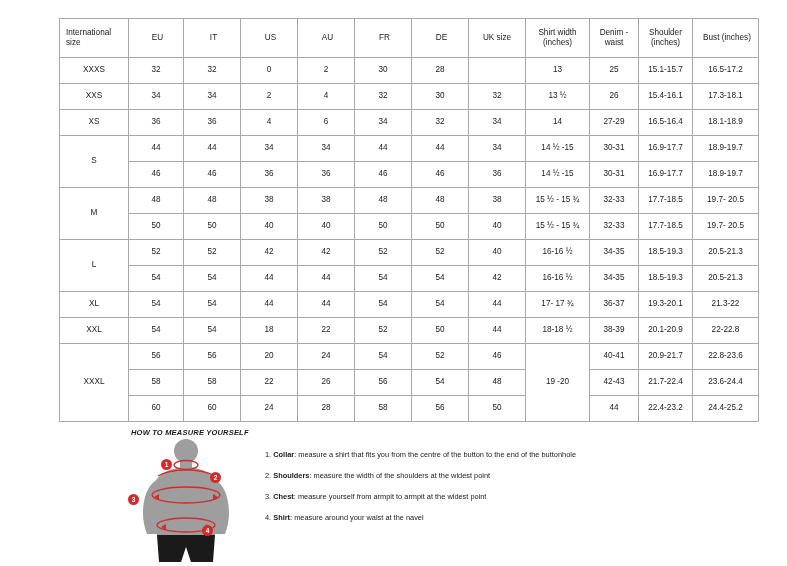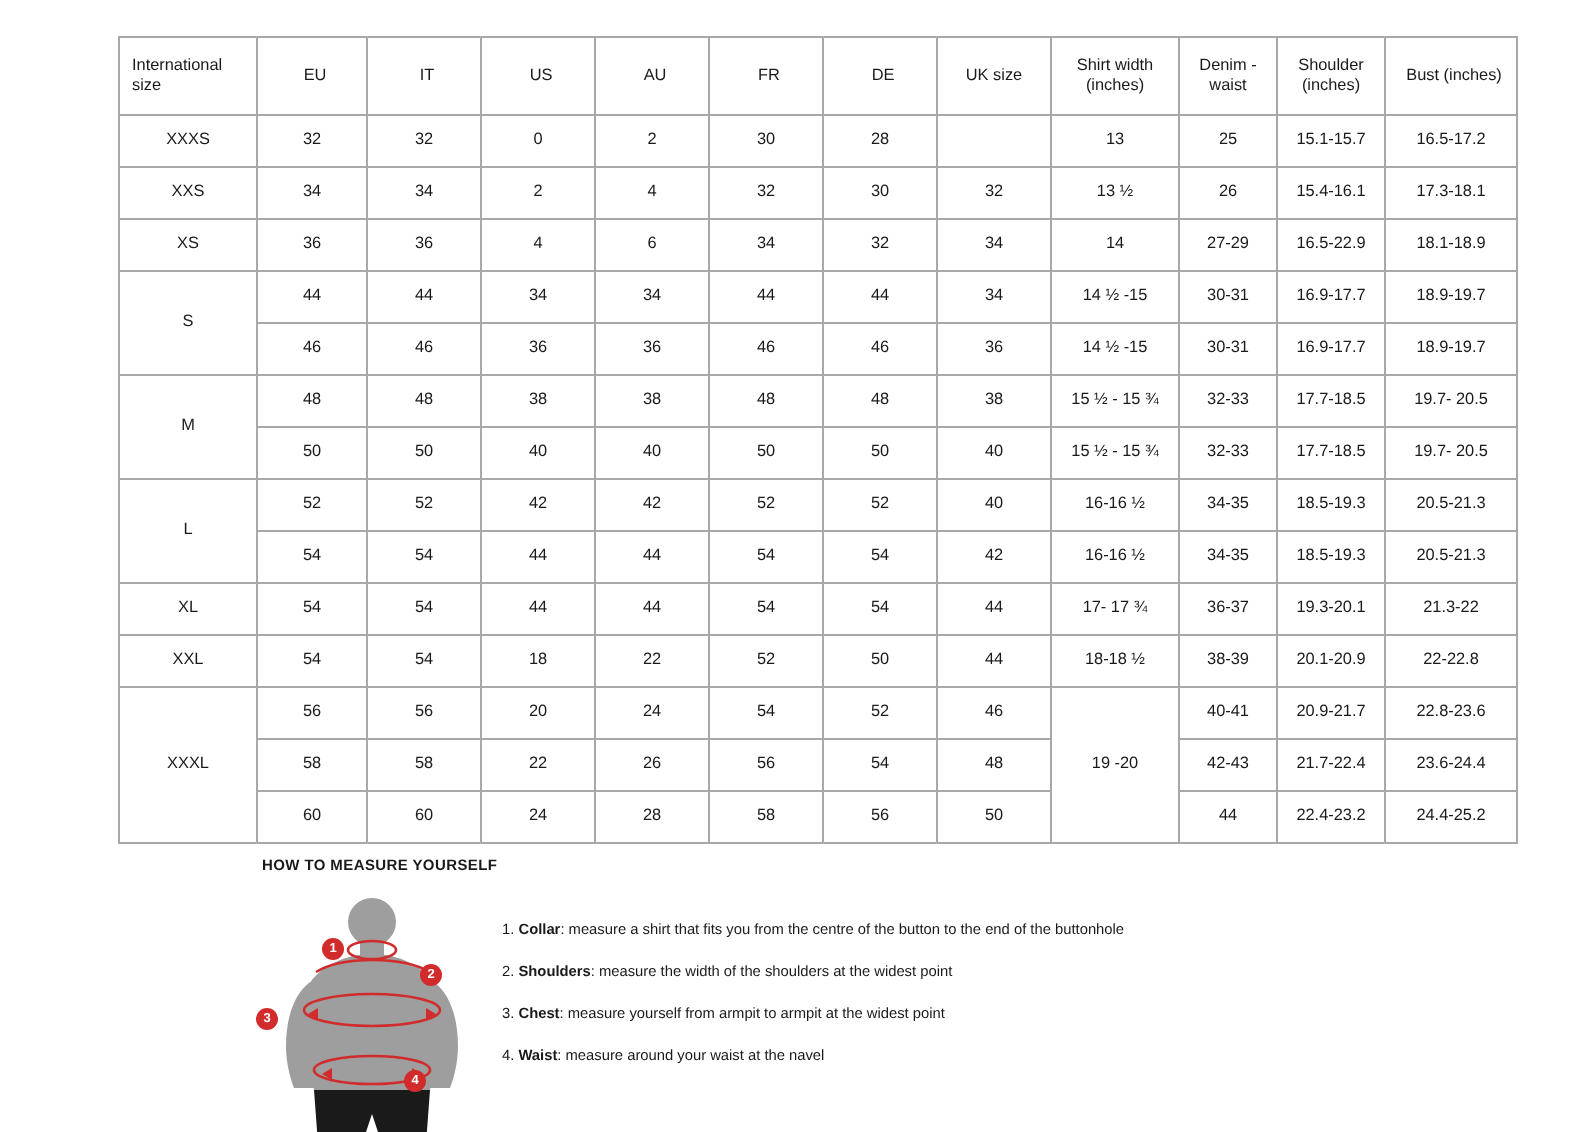--- a/index.html
+++ b/index.html
@@ -76,34 +76,35 @@
     position: absolute;
     left: 131px;
     top: 428px;
     width: 620px;
   }
   #measure-title {
     font-size: 7.5px;
     font-weight: bold;
     letter-spacing: 0.2px;
     color: #1a1a1a;
-    margin-bottom: 10px;
+    font-style: italic;
   }
   #measure-body {
     position: relative;
     display: flex;
     align-items: flex-start;
   }
   #figure-wrap {
     position: relative;
     width: 120px;
     height: 125px;
     flex: 0 0 120px;
   }
   #instructions {
+    margin-left: 14px;
     padding-top: 13px;
   }
   .instr {
     font-size: 7.4px;
     line-height: 1.35;
     margin-bottom: 11px;
     color: #1a1a1a;
     white-space: nowrap;
   }
   .instr b { font-weight: bold; }
@@ -193,21 +194,21 @@
           <td class="group-label" rowspan="1">XS</td>
           <td>36</td>
           <td>36</td>
           <td>4</td>
           <td>6</td>
           <td>34</td>
           <td>32</td>
           <td>34</td>
           <td>14</td>
           <td>27-29</td>
-          <td>16.5-22.9</td>
+          <td>16.5-16.4</td>
           <td>18.1-18.9</td>
         </tr>
         <tr>
           <td class="group-label" rowspan="2">S</td>
           <td>44</td>
           <td>44</td>
           <td>34</td>
           <td>34</td>
           <td>44</td>
           <td>44</td>
@@ -388,19 +389,19 @@
         <div class="num-badge" id="badge-1">1</div>
         <div class="num-badge" id="badge-2">2</div>
         <div class="num-badge" id="badge-3">3</div>
         <div class="num-badge" id="badge-4">4</div>
       </div>
 
       <div id="instructions">
           <div class="instr"><span>1.</span> <b>Collar</b><span>: measure a shirt that fits you from the centre of the button to the end of the buttonhole</span></div>
           <div class="instr"><span>2.</span> <b>Shoulders</b><span>: measure the width of the shoulders at the widest point</span></div>
           <div class="instr"><span>3.</span> <b>Chest</b><span>: measure yourself from armpit to armpit at the widest point</span></div>
-          <div class="instr"><span>4.</span> <b>Waist</b><span>: measure around your waist at the navel</span></div>
+          <div class="instr"><span>4.</span> <b>Shirt</b><span>: measure around your waist at the navel</span></div>
         </div>
 
     </div>
   </div>
 
 </div>
 
 </body></html>

